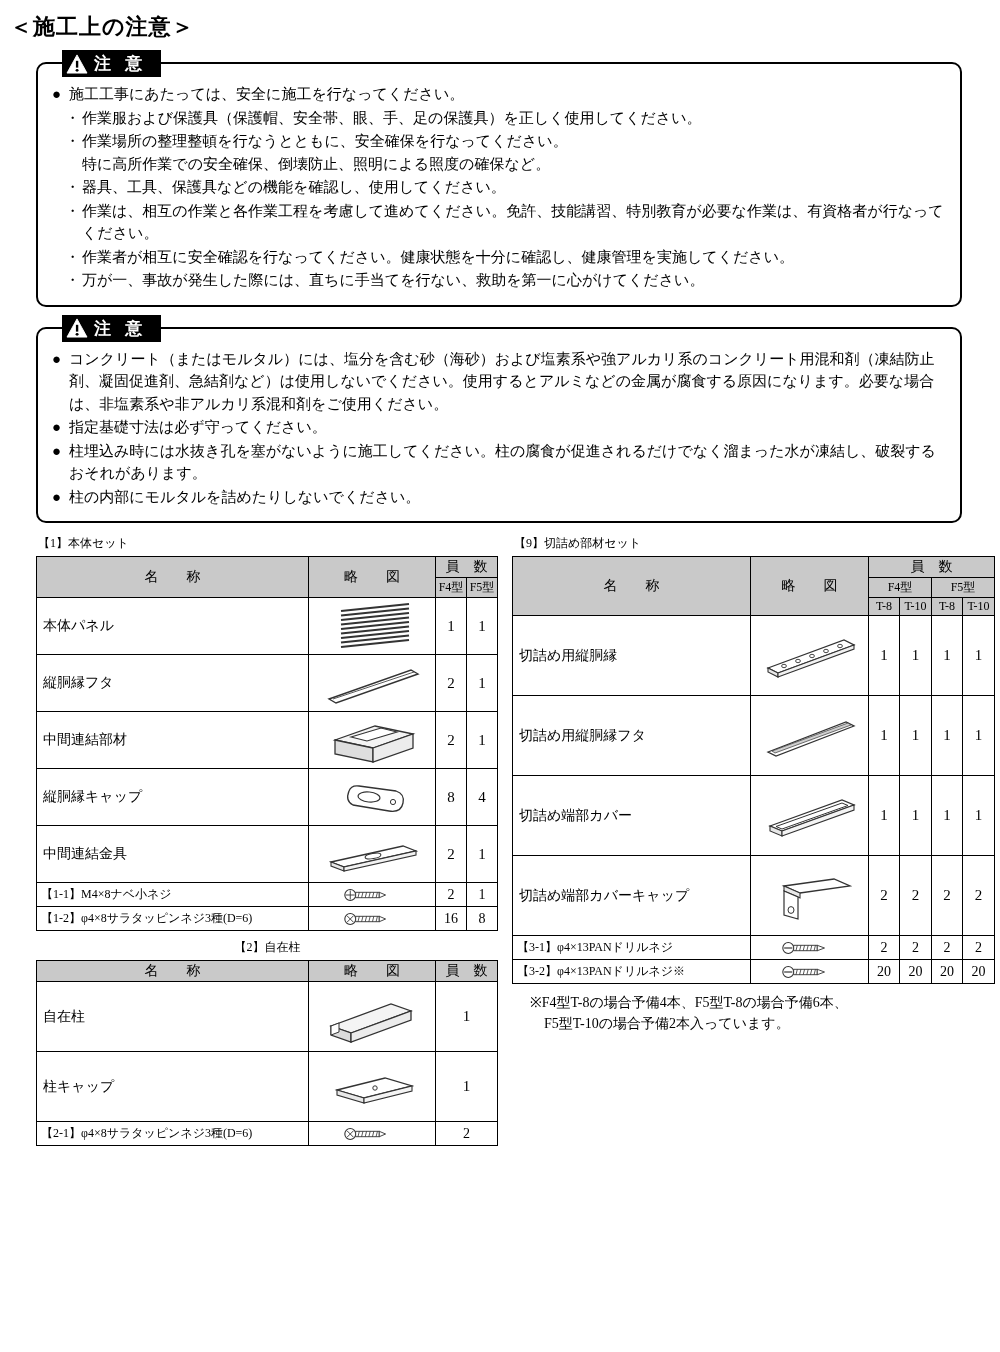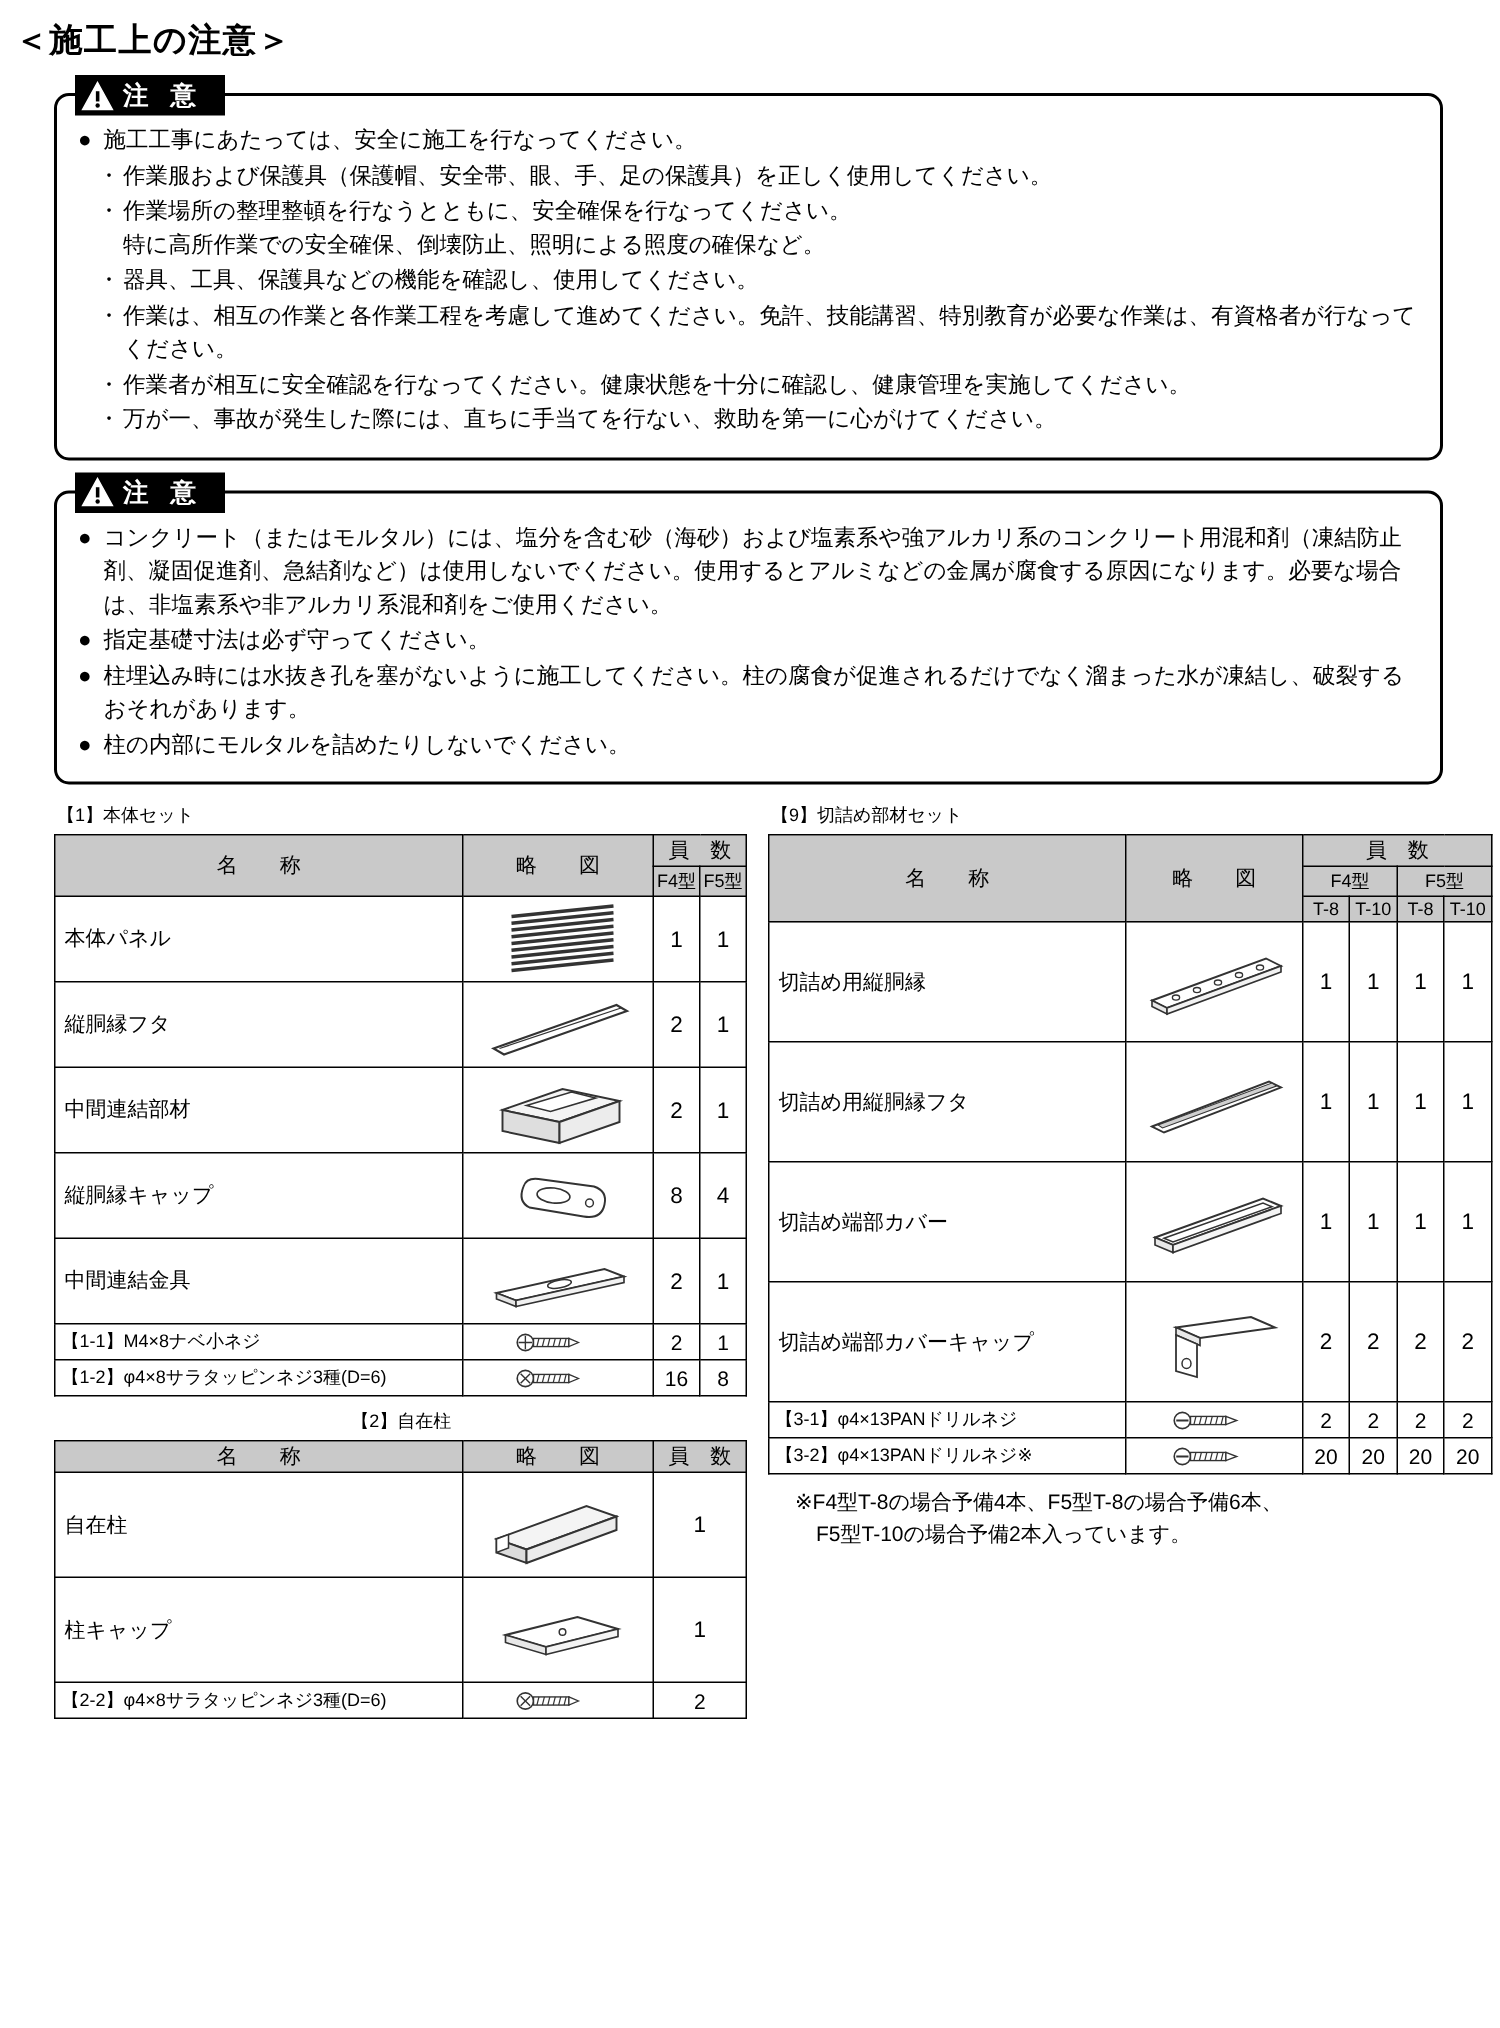--- a/index.html
+++ b/index.html
@@ -2,35 +2,35 @@
 <html><head>
 <meta charset="utf-8">
 <style>
   * { margin:0; padding:0; box-sizing:border-box; }
   html,body { background:#fff; }
   body {
     width:1000px; height:1352px;
     color:#000;
     font-family:"Liberation Sans","DejaVu Sans",sans-serif;
   }
-  .page { width:1000px; height:1352px; padding:8px 24px 0 10px; overflow:hidden; position:relative; }
+  .page { width:1000px; height:1352px; padding:8px 24px 0 10px; overflow:hidden; position:relative;font-family:Liberation Serif, serif; }
 
   .h-title { font-size:22px; font-weight:bold; margin:4px 0 6px 0; letter-spacing:1px; }
   .h-title.mt { margin-top:14px; }
 
   
   .caution-box {
     position:relative;
     border:2.5px solid #000;
     border-radius:10px;
     margin:20px 14px 10px 26px;
     padding:18px 14px 12px 14px;
   }
   .caution-label {
-    position:absolute; top:-14px; left:12px;
+    position:absolute; top:-14px; left:24px;
     display:flex; align-items:center; gap:6px;
     background:#000; color:#fff;
     padding:2px 14px 2px 4px;
     height:27px;
   }
   .caution-label .tri { display:flex; align-items:center; }
   .caution-label .lbl { font-size:17px; font-weight:bold; letter-spacing:5px; }
 
   .citem { display:flex; font-size:15px; line-height:1.5; margin:1px 0; }
   .citem .marker { flex:0 0 17px; width:17px; }
@@ -320,21 +320,21 @@
               <svg width="110" height="58" viewBox="0 0 110 58">
                 <path d="M20 32 L68 20 L95 28 L47 40 Z" fill="#fff" class="lineart" stroke-width="1.3"></path>
                 <path d="M20 32 L47 40 L47 45 L20 37 Z" fill="#e8e8e8" class="lineart" stroke-width="1.1"></path>
                 <path d="M47 40 L95 28 L95 33 L47 45 Z" fill="#f4f4f4" class="lineart" stroke-width="1.1"></path>
                 <circle cx="58" cy="30" r="2.2" fill="#fff" class="lineart" stroke-width="1"></circle>
               </svg>
             </td>
             <td class="qty">1</td>
           </tr>
           <tr class="small">
-            <td class="name">【2-2】φ4×8サラタッピンネジ3種(D=6)</td>
+            <td class="name">【2-1】φ4×8サラタッピンネジ3種(D=6)</td>
             <td class="sketch">
               <svg width="58" height="16" viewBox="0 0 64 16">
                 <circle cx="8" cy="8" r="6" fill="#fff" class="lineart" stroke-width="1.2"></circle>
                 <line x1="4.5" y1="4.5" x2="11.5" y2="11.5" class="lineart" stroke-width="1"></line>
                 <line x1="11.5" y1="4.5" x2="4.5" y2="11.5" class="lineart" stroke-width="1"></line>
                 <rect x="14" y="5" width="26" height="6" fill="#fff" class="lineart" stroke-width="1"></rect>
                 <g class="lineart" stroke-width="0.9">
                   <line x1="18" y1="5" x2="16.5" y2="11"></line>
                     <line x1="22" y1="5" x2="20.5" y2="11"></line>
                   <line x1="26" y1="5" x2="24.5" y2="11"></line>

